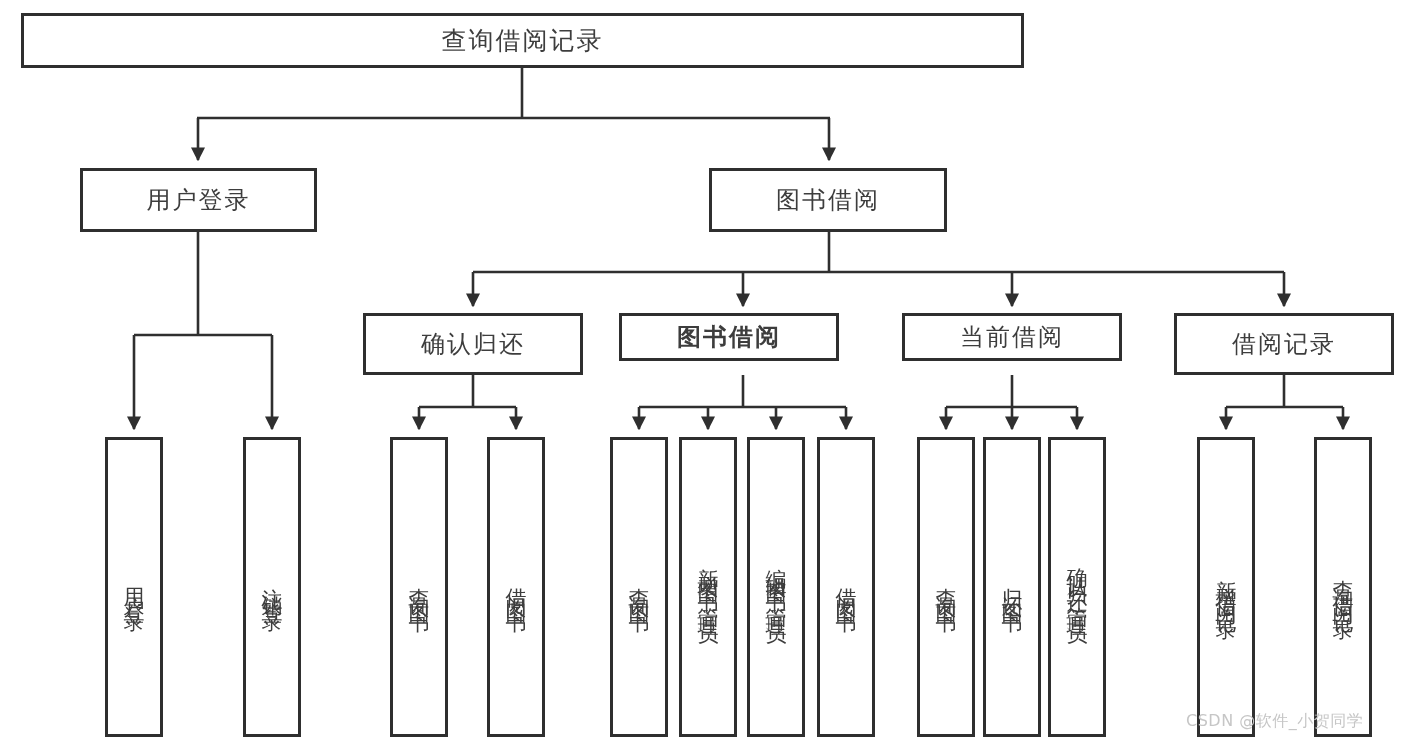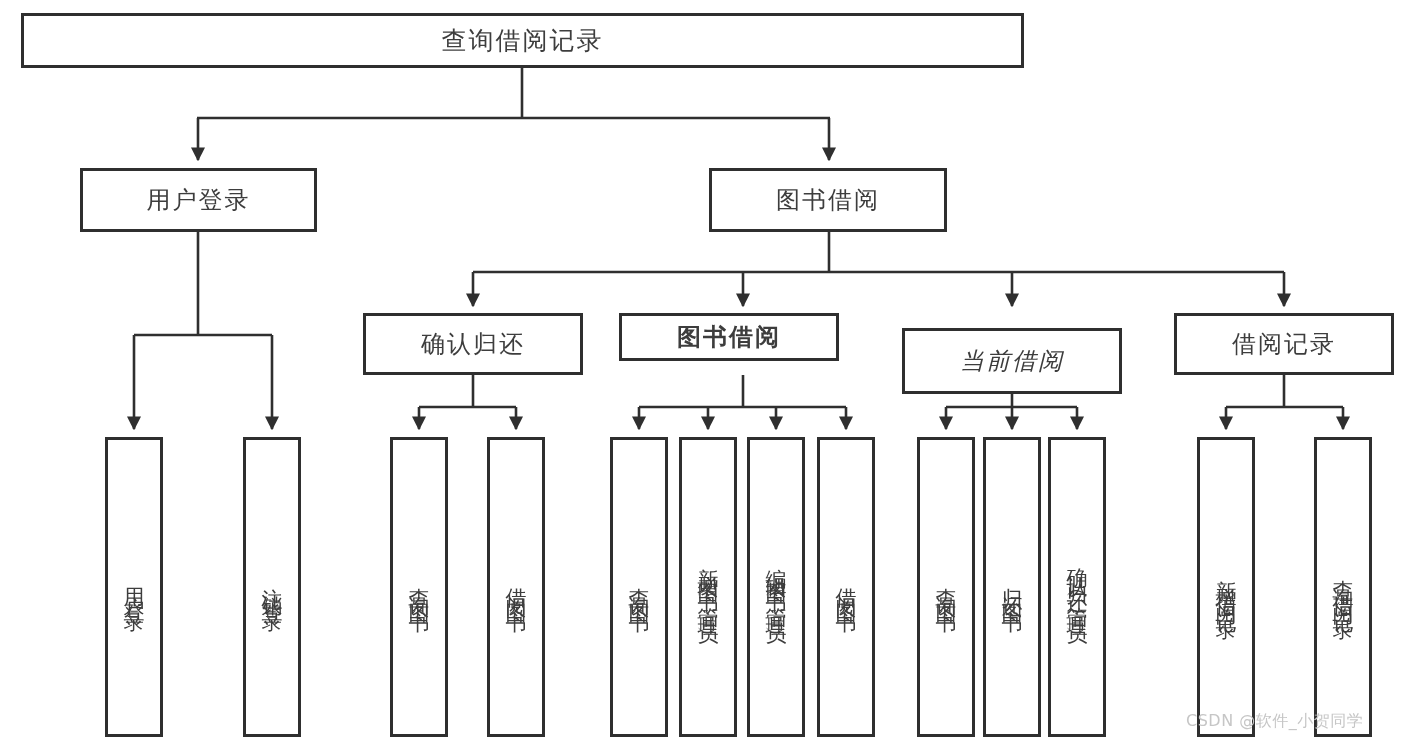--- a/index.html
+++ b/index.html
@@ -119,21 +119,21 @@
     </g>
   </svg>
 
   <div class="node root" style="left:21px; top:13px; width:1003px; height:55px;">查询借阅记录</div>
 
   <div class="node" style="left:80px; top:168px; width:237px; height:64px;">用户登录</div>
   <div class="node" style="left:709px; top:168px; width:238px; height:64px;">图书借阅</div>
 
   <div class="node" style="left:363px; top:313px; width:220px; height:62px;">确认归还</div>
   <div class="node" style="left:619px; top:313px; width:220px; height:48px;font-weight:bold;">图书借阅</div>
-  <div class="node" style="left:902px; top:328px; width:220px; height:66px;font-style:italic;">当前借阅</div>
+  <div class="node" style="left:902px; top:313px; width:220px; height:48px;">当前借阅</div>
   <div class="node" style="left:1174px; top:313px; width:220px; height:62px;">借阅记录</div>
 
   <div class="leaf" style="left:105px;">用户登录</div>
   <div class="leaf" style="left:243px;">注销登录</div>
   <div class="leaf" style="left:390px;">查询图书</div>
   <div class="leaf" style="left:487px;">借阅图书</div>
   <div class="leaf" style="left:610px;">查询图书</div>
   <div class="leaf" style="left:679px;">新增图书（管理员）</div>
   <div class="leaf" style="left:747px;">编辑图书（管理员）</div>
   <div class="leaf" style="left:817px;">借阅图书</div>

